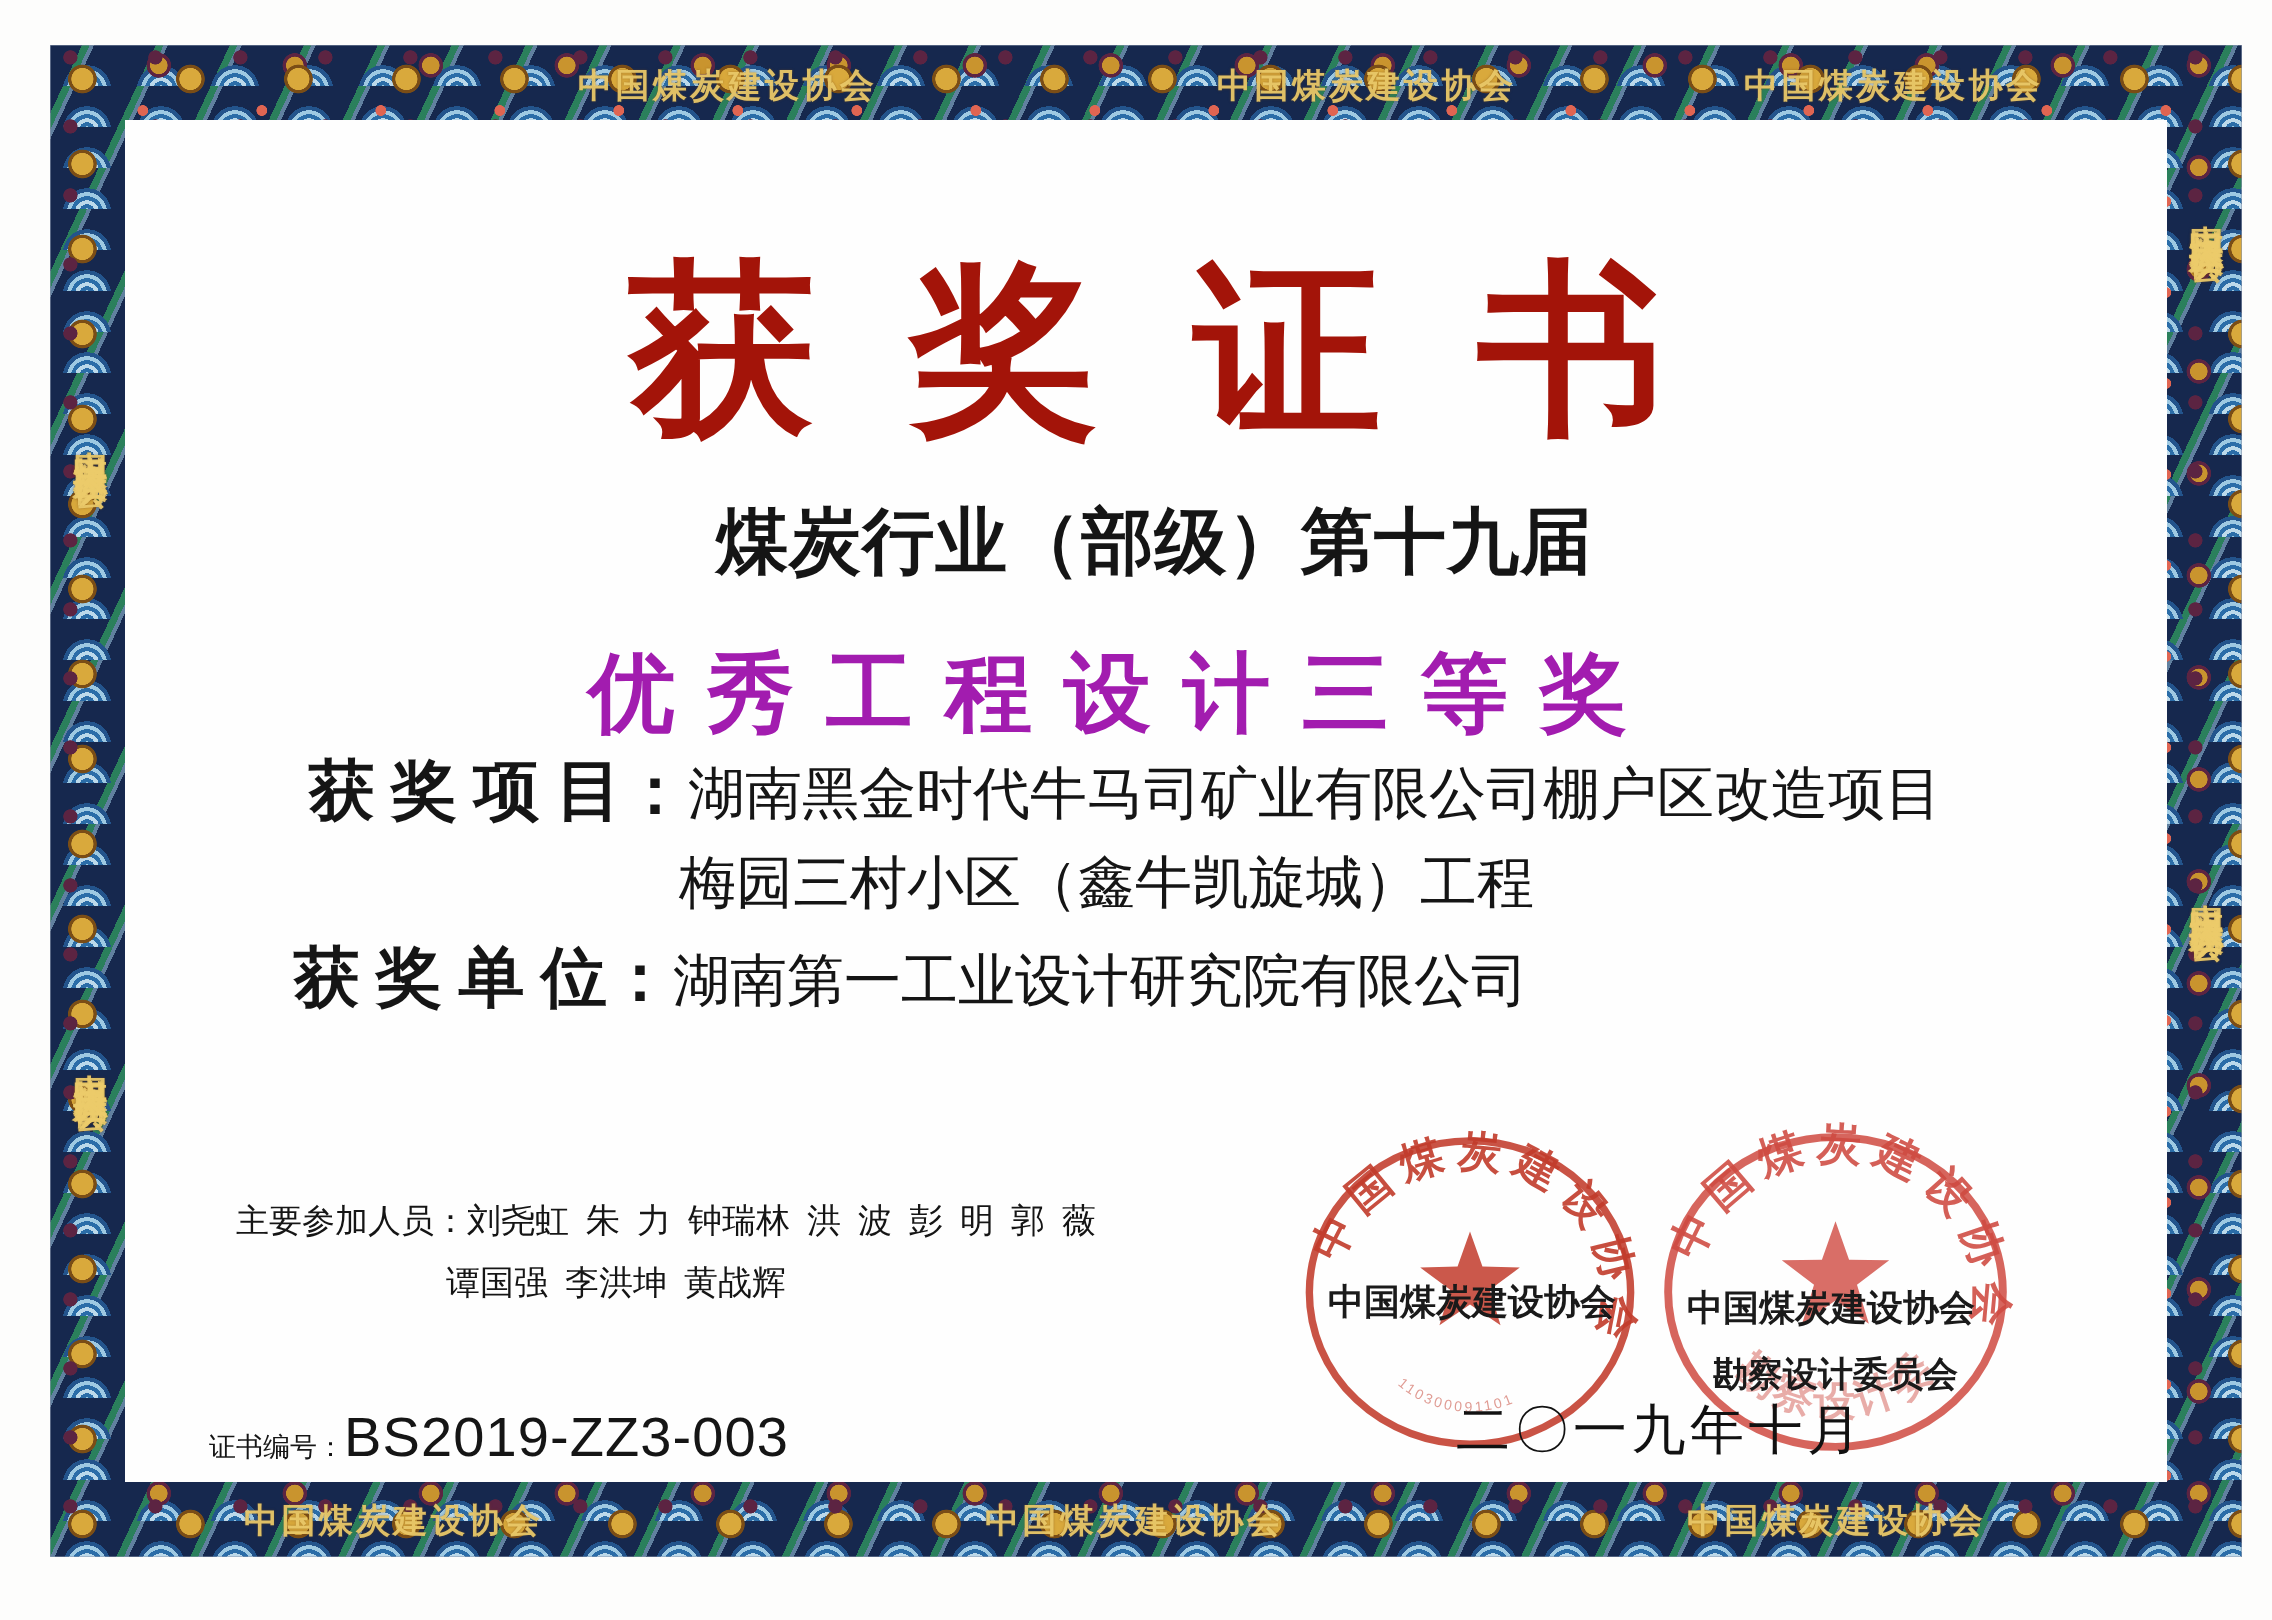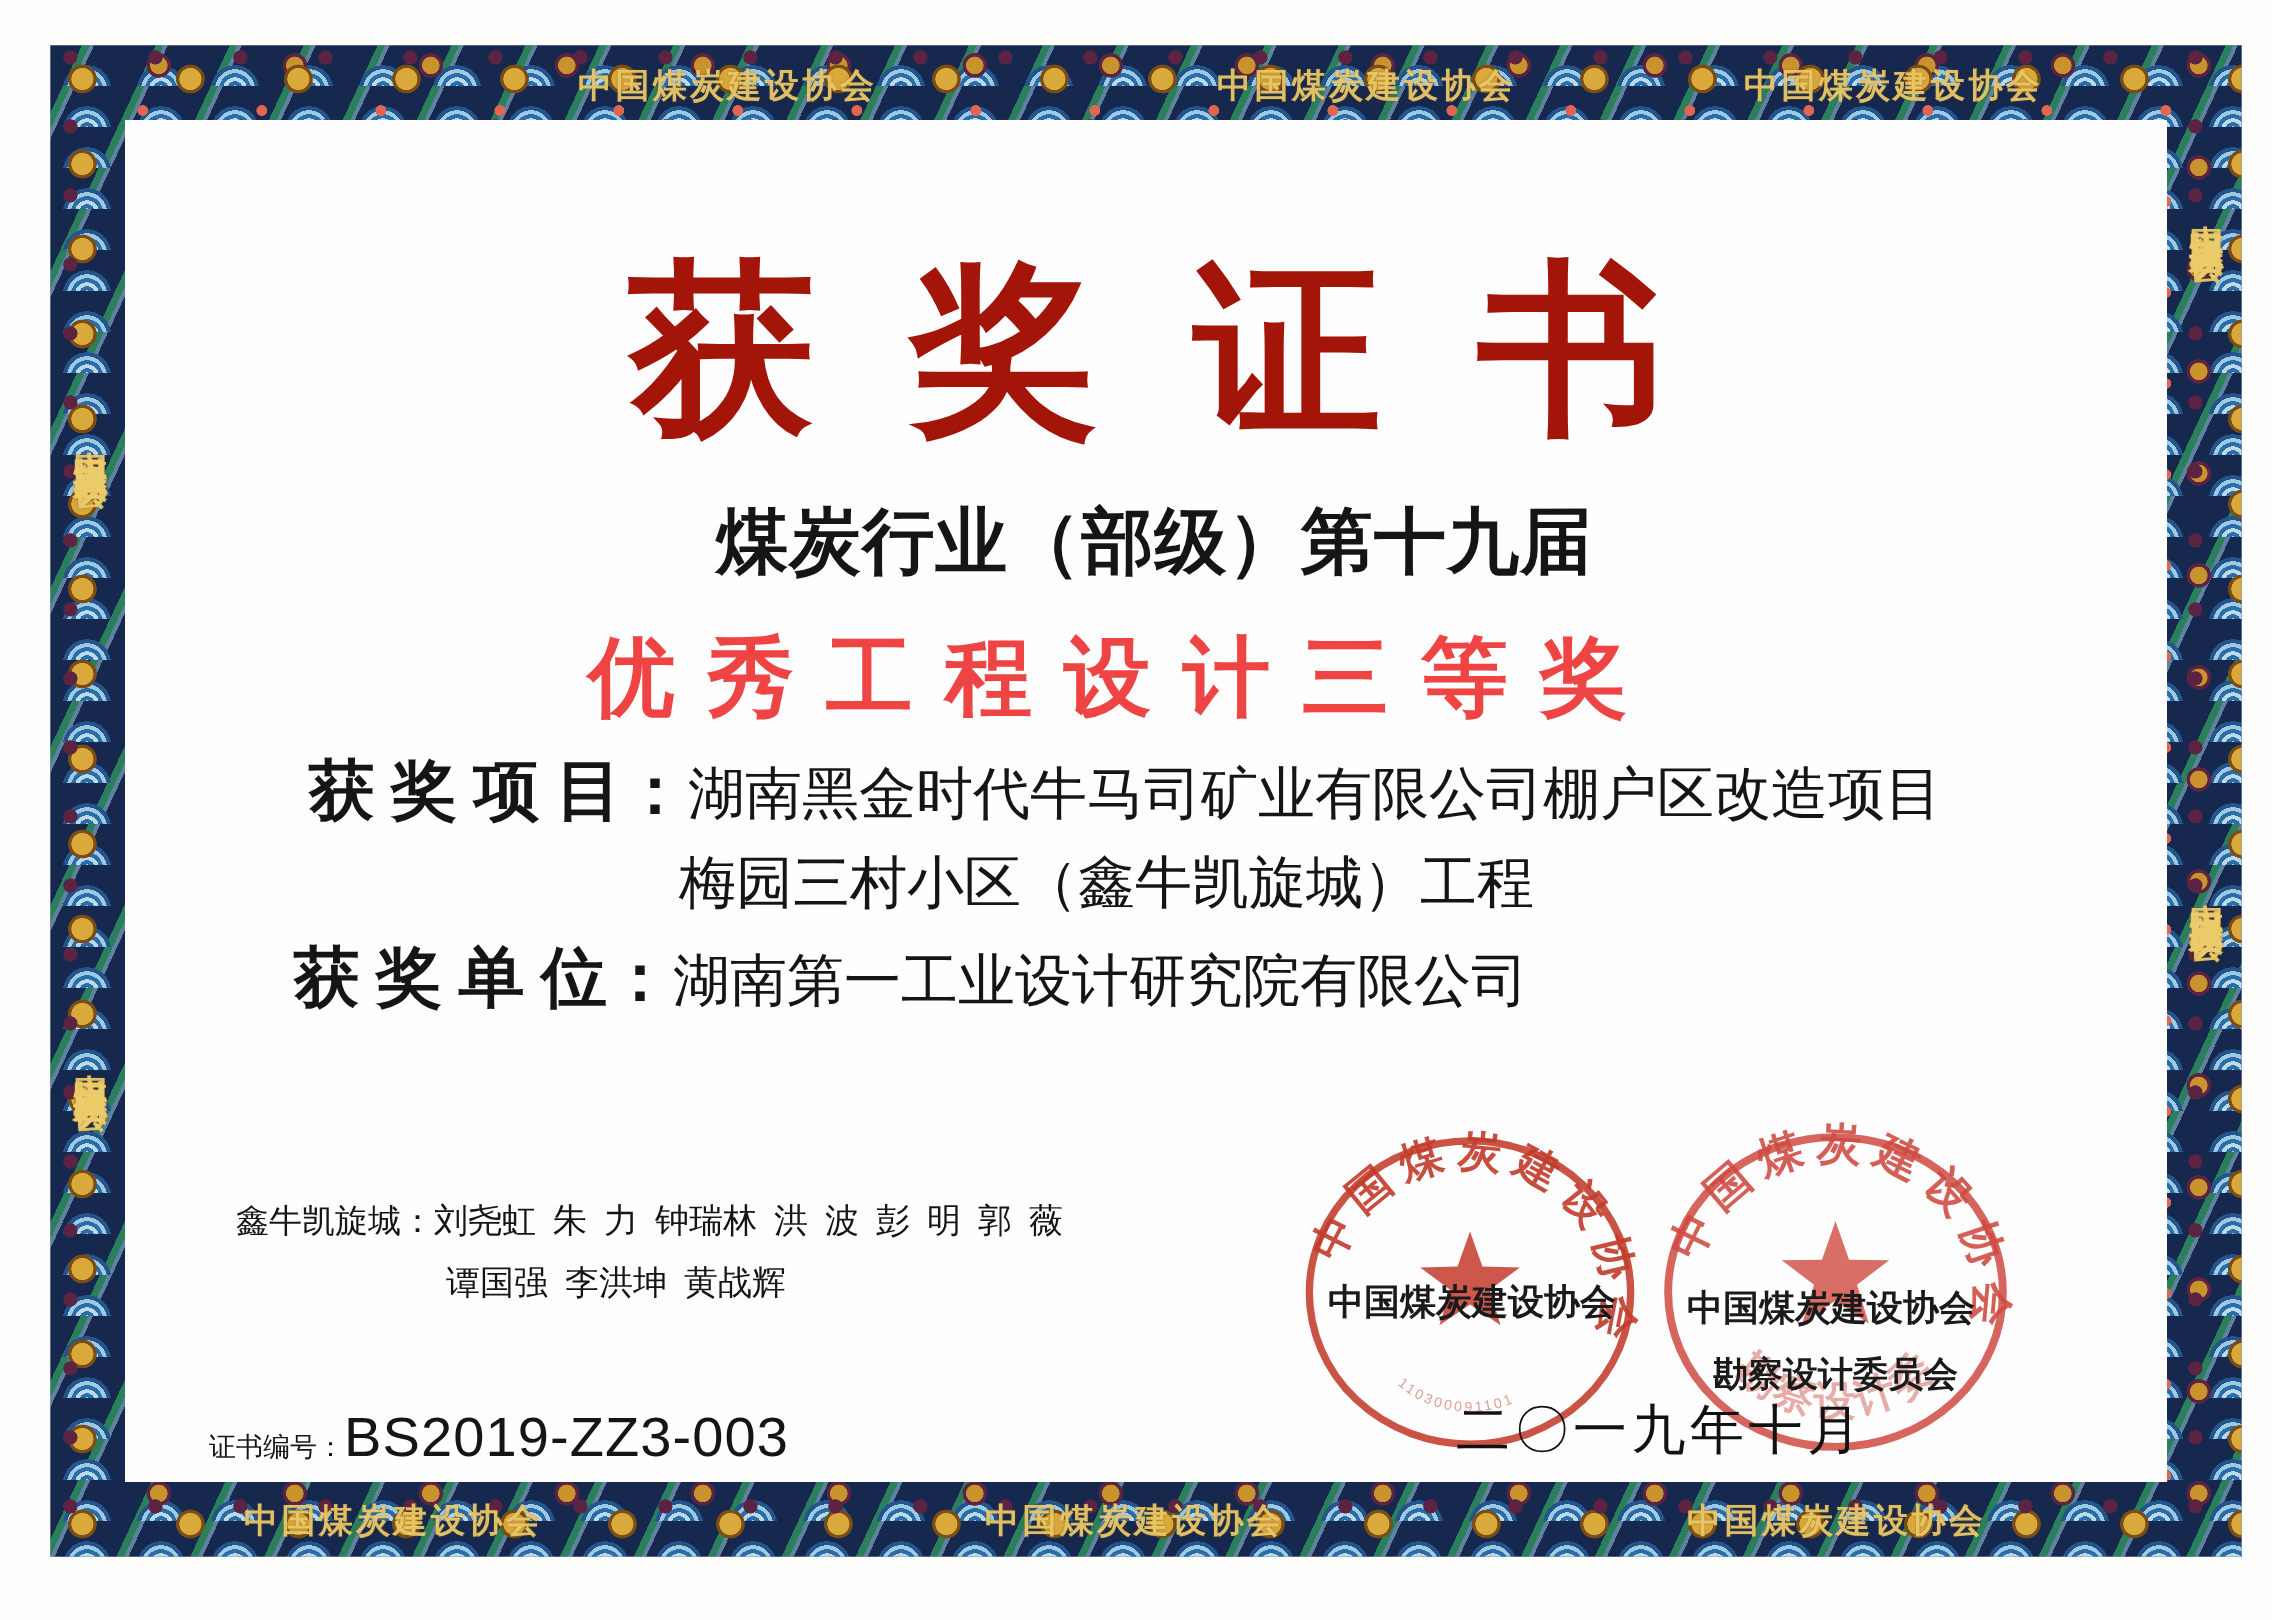--- a/index.html
+++ b/index.html
@@ -33,21 +33,21 @@
     text-shadow:0 0 2.3px rgba(122,77,22,.55);
   }
   .wm.vert{writing-mode:vertical-rl;letter-spacing:3.4px;}
   
   .line{position:absolute;white-space:pre;color:#151515;}
   .title{
     left:628px;top:226px;font-size:187px;font-weight:bold;
     letter-spacing:96px;color:#a31409;
   }
   .session{left:716px;top:494px;font-size:72px;font-weight:bold;letter-spacing:1.1px;}
-  .award{left:588px;top:619px;font-size:87px;font-weight:bold;letter-spacing:32px;color:#ef4444;}
+  .award{left:588px;top:635px;font-size:87px;font-weight:bold;letter-spacing:32px;color:#a21caf;}
   .row-label{font-size:66px;font-weight:bold;}
   .row-value{font-size:57px;}
   .project-row{left:289px;top:736px;margin-left:15px;}
   .project-line2{left:679px;top:845px;font-size:57px;}
   .unit-row{left:289px;top:923px;}
   .participants{left:219px;top:1160px;font-size:34px;}
   .participants .p-label{font-size:33px;}
   .participants2{left:446px;top:1218px;font-size:34px;margin-top:42px;}
   .certno{left:204px;top:1394px;font-family:"Liberation Sans","DejaVu Sans",sans-serif;}
   .certno .c-label{font-size:27px;}
@@ -94,21 +94,21 @@
   <span class="row-label">获 奖 项 目：</span><span class="row-value">湖南黑金时代牛马司矿业有限公司棚户区改造项目</span>
 </div>
 
 <div class="line project-line2">梅园三村小区（鑫牛凯旋城）工程</div>
 
 <div class="line unit-row">
   <span class="row-label">获 奖 单 位：</span><span class="row-value">湖南第一工业设计研究院有限公司</span>
 </div>
 
 <div class="line participants">
-  <span class="p-label">鑫牛凯旋城：</span><span>刘尧虹  朱  力  钟瑞林  洪  波  彭  明  郭  薇</span>
+  <span class="p-label">主要参加人员：</span><span>刘尧虹  朱  力  钟瑞林  洪  波  彭  明  郭  薇</span>
 </div>
 
 <div class="line participants2">谭国强  李洪坤  黄战辉</div>
 
 <div class="line certno">
   <span class="c-label">证书编号：</span><span class="c-value">BS2019-ZZ3-003</span>
 </div>
 
 <div class="seal seal-left">
   <svg viewBox="0 0 594 556">

